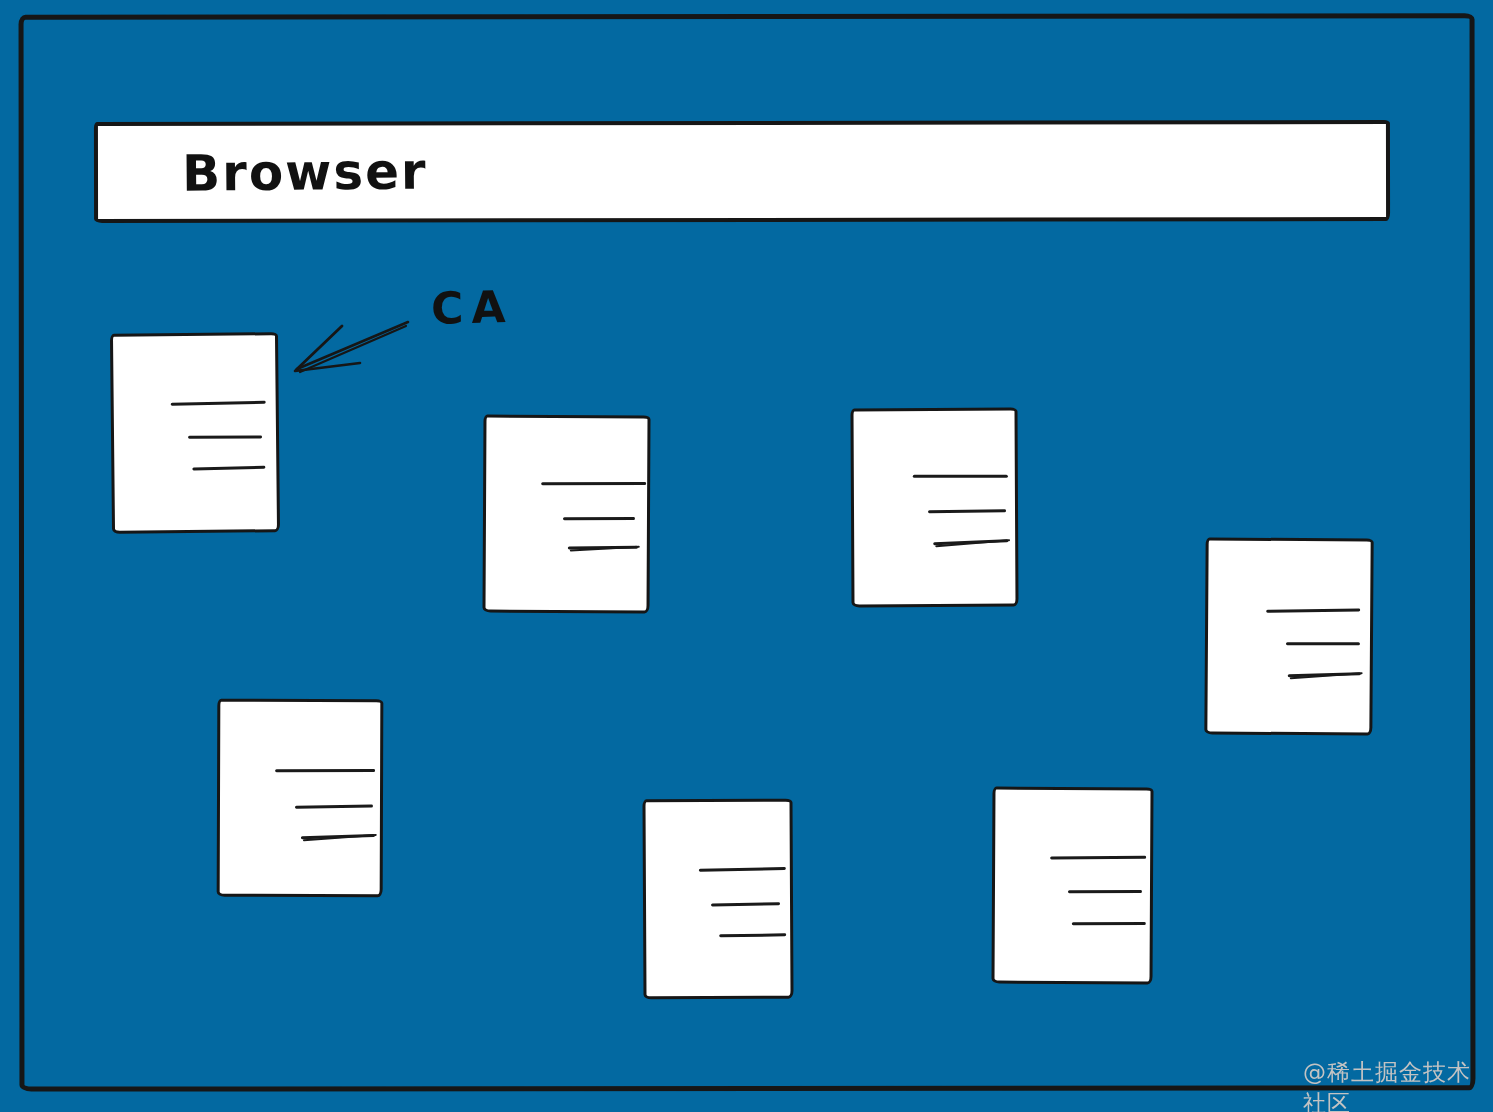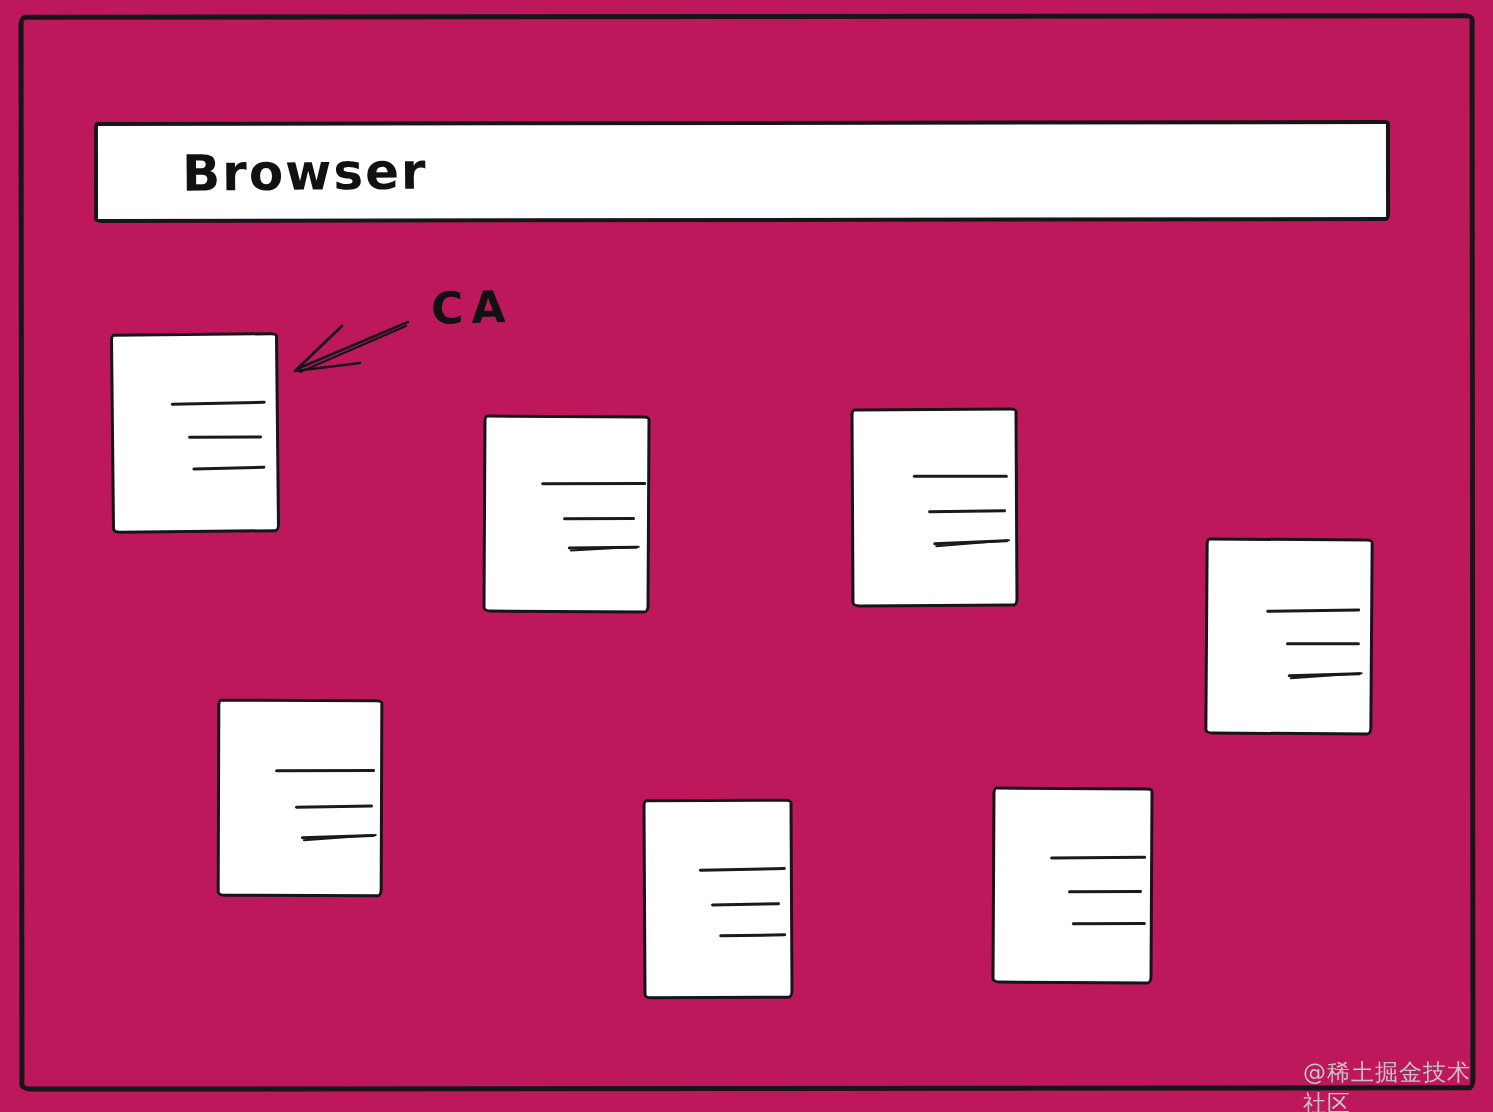--- a/index.html
+++ b/index.html
@@ -7,21 +7,21 @@
     padding: 0;
     background: #ffffff;
     font-family: "DejaVu Sans", sans-serif;
   }
   * { box-sizing: border-box; }
 
   .canvas {
     position: relative;
     width: 1493px;
     height: 1112px;
-    background: #be185d;
+    background: #0369a1;
     overflow: hidden;
     color: #161616;
   }
 
   
   .outer-frame {
     position: absolute;
     left: 19px;
     top: 14px;
     width: 1456px;

